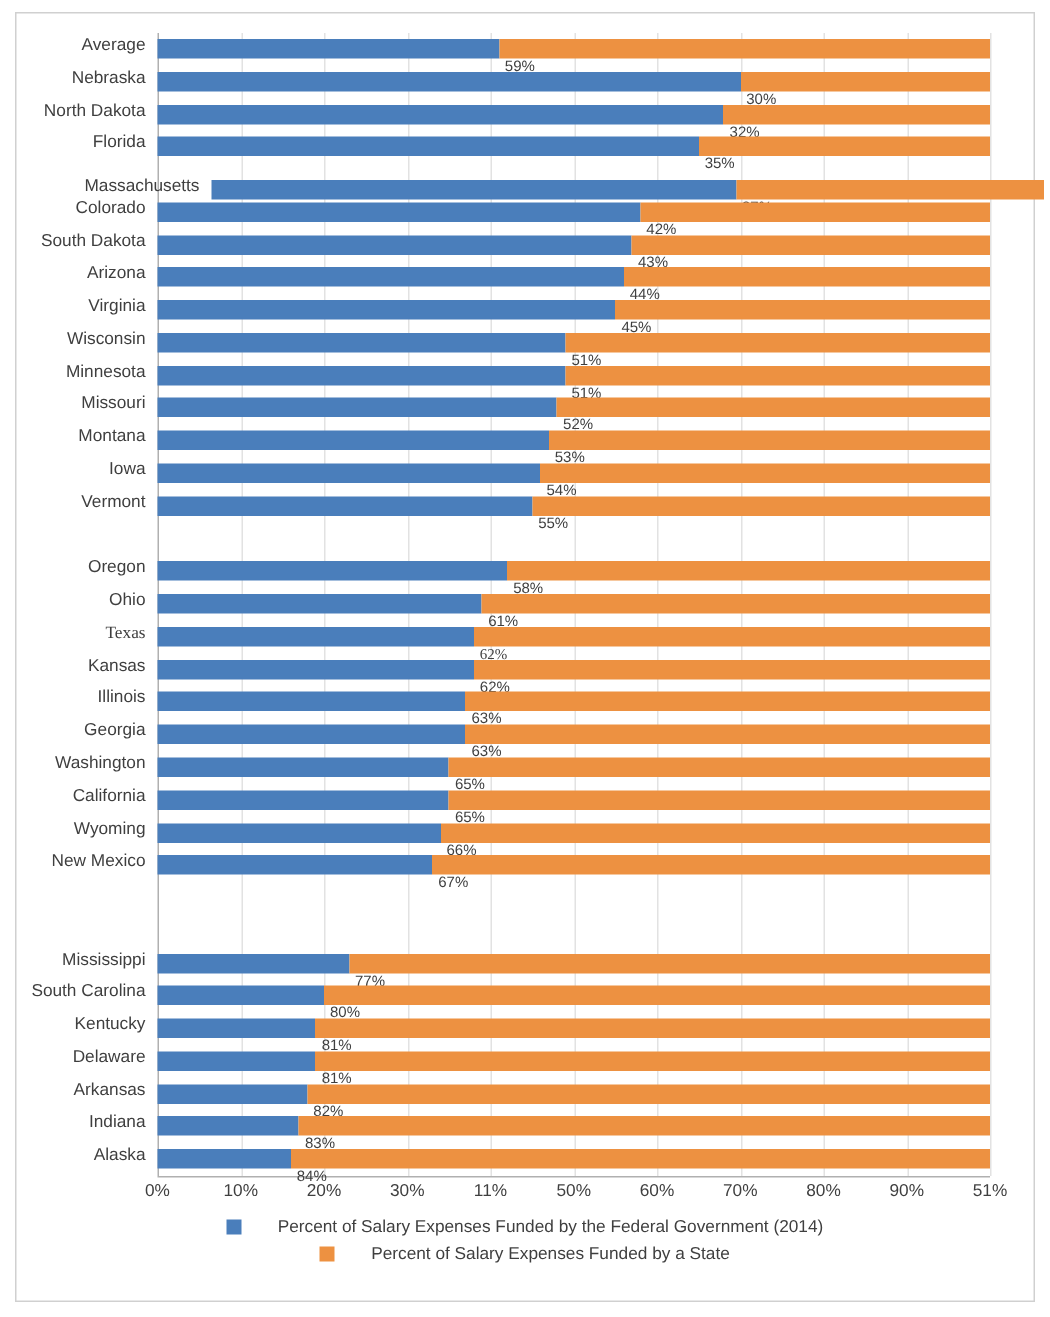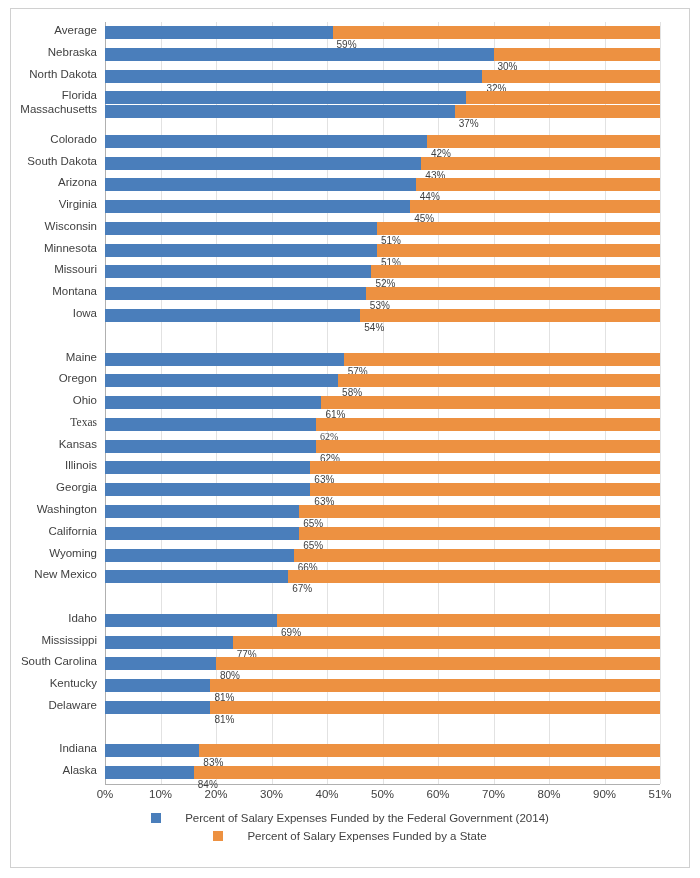--- a/index.html
+++ b/index.html
@@ -196,21 +196,21 @@
           <div class="val-label" style="left: 381.4px; top: 17px;">32%</div>
         </div>
         <div class="row" style="top: 65.3143px;">
           <div class="cat-label">Florida</div>
           <div class="bar-wrap">
             <div class="bar-fed" style="width: 360.75px; background: rgb(74, 126, 187);"></div>
             <div class="bar-state" style="left: 360.75px; width: 194.25px; background: rgb(237, 145, 65);"></div>
           </div>
           <div class="val-label" style="left: 364.75px; top: 17px;">35%</div>
         </div>
-        <div class="row" style="top: 79px;">
+        <div class="row" style="top: 94px; margin-left: 36px;">
           <div class="cat-label">Massachusetts</div>
           <div class="bar-wrap">
             <div class="bar-fed" style="width: 349.65px; background: rgb(74, 126, 187);"></div>
             <div class="bar-state" style="left: 349.65px; width: 205.35px; background: rgb(237, 145, 65);"></div>
           </div>
           <div class="val-label" style="left: 353.65px; top: 17px;">37%</div>
         </div>
         <div class="row" style="top: 108.857px;">
           <div class="cat-label">Colorado</div>
           <div class="bar-wrap">
@@ -276,27 +276,27 @@
           <div class="val-label" style="left: 264.85px; top: 17px;">53%</div>
         </div>
         <div class="row" style="top: 283.029px;">
           <div class="cat-label">Iowa</div>
           <div class="bar-wrap">
             <div class="bar-fed" style="width: 255.3px; background: rgb(74, 126, 187);"></div>
             <div class="bar-state" style="left: 255.3px; width: 299.7px; background: rgb(237, 145, 65);"></div>
           </div>
           <div class="val-label" style="left: 259.3px; top: 17px;">54%</div>
         </div>
-        <div class="row" style="top: 326.571px;">
-          <div class="cat-label">Maine</div>
-          <div class="bar-wrap">
-            <div class="bar-fed" style="width: 238.65px; background: rgb(74, 126, 187);"></div>
-            <div class="bar-state" style="left: 238.65px; width: 316.35px; background: rgb(237, 145, 65);"></div>
-          </div>
-          <div class="val-label" style="left: 242.65px; top: 17px;">57%</div>
+        <div class="row" style="top: 304.8px;">
+          <div class="cat-label">Vermont</div>
+          <div class="bar-wrap">
+            <div class="bar-fed" style="width: 249.75px; background: rgb(74, 126, 187);"></div>
+            <div class="bar-state" style="left: 249.75px; width: 305.25px; background: rgb(237, 145, 65);"></div>
+          </div>
+          <div class="val-label" style="left: 253.75px; top: 17px;">55%</div>
         </div>
         <div class="row" style="top: 348.343px;">
           <div class="cat-label">Oregon</div>
           <div class="bar-wrap">
             <div class="bar-fed" style="width: 233.1px; background: rgb(74, 126, 187);"></div>
             <div class="bar-state" style="left: 233.1px; width: 321.9px; background: rgb(237, 145, 65);"></div>
           </div>
           <div class="val-label" style="left: 237.1px; top: 17px;">58%</div>
         </div>
         <div class="row" style="top: 370.114px;">
@@ -364,28 +364,20 @@
           <div class="val-label" style="left: 192.7px; top: 17px;">66%</div>
         </div>
         <div class="row" style="top: 544.286px;">
           <div class="cat-label">New Mexico</div>
           <div class="bar-wrap">
             <div class="bar-fed" style="width: 183.15px; background: rgb(74, 126, 187);"></div>
             <div class="bar-state" style="left: 183.15px; width: 371.85px; background: rgb(237, 145, 65);"></div>
           </div>
           <div class="val-label" style="left: 187.15px; top: 17px;">67%</div>
         </div>
-        <div class="row" style="top: 587.829px;">
-          <div class="cat-label">Idaho</div>
-          <div class="bar-wrap">
-            <div class="bar-fed" style="width: 172.05px; background: rgb(74, 126, 187);"></div>
-            <div class="bar-state" style="left: 172.05px; width: 382.95px; background: rgb(237, 145, 65);"></div>
-          </div>
-          <div class="val-label" style="left: 176.05px; top: 17px;">69%</div>
-        </div>
         <div class="row" style="top: 609.6px;">
           <div class="cat-label">Mississippi</div>
           <div class="bar-wrap">
             <div class="bar-fed" style="width: 127.65px; background: rgb(74, 126, 187);"></div>
             <div class="bar-state" style="left: 127.65px; width: 427.35px; background: rgb(237, 145, 65);"></div>
           </div>
           <div class="val-label" style="left: 131.65px; top: 17px;">77%</div>
         </div>
         <div class="row" style="top: 631.371px;">
           <div class="cat-label">South Carolina</div>
@@ -403,20 +395,28 @@
           </div>
           <div class="val-label" style="left: 109.45px; top: 17px;">81%</div>
         </div>
         <div class="row" style="top: 674.914px;">
           <div class="cat-label">Delaware</div>
           <div class="bar-wrap">
             <div class="bar-fed" style="width: 105.45px; background: rgb(74, 126, 187);"></div>
             <div class="bar-state" style="left: 105.45px; width: 449.55px; background: rgb(237, 145, 65);"></div>
           </div>
           <div class="val-label" style="left: 109.45px; top: 17px;">81%</div>
+        </div>
+        <div class="row" style="top: 696.686px;">
+          <div class="cat-label">Arkansas</div>
+          <div class="bar-wrap">
+            <div class="bar-fed" style="width: 99.9px; background: rgb(74, 126, 187);"></div>
+            <div class="bar-state" style="left: 99.9px; width: 455.1px; background: rgb(237, 145, 65);"></div>
+          </div>
+          <div class="val-label" style="left: 103.9px; top: 17px;">82%</div>
         </div>
         <div class="row" style="top: 718.457px;">
           <div class="cat-label">Indiana</div>
           <div class="bar-wrap">
             <div class="bar-fed" style="width: 94.35px; background: rgb(74, 126, 187);"></div>
             <div class="bar-state" style="left: 94.35px; width: 460.65px; background: rgb(237, 145, 65);"></div>
           </div>
           <div class="val-label" style="left: 98.35px; top: 17px;">83%</div>
         </div>
         <div class="row" style="top: 740.229px;">
@@ -428,21 +428,21 @@
           <div class="val-label" style="left: 92.8px; top: 17px;">84%</div>
         </div>
       </div>
   </div>
 
   <div class="xticks" id="xticks">
       <div class="xtick" style="left: 0px;">0%</div>
       <div class="xtick" style="left: 55.5px;">10%</div>
       <div class="xtick" style="left: 111px;">20%</div>
       <div class="xtick" style="left: 166.5px;">30%</div>
-      <div class="xtick" style="left: 222px;">40%</div>
+      <div class="xtick" style="left: 222px;">11%</div>
       <div class="xtick" style="left: 277.5px;">50%</div>
       <div class="xtick" style="left: 333px;">60%</div>
       <div class="xtick" style="left: 388.5px;">70%</div>
       <div class="xtick" style="left: 444px;">80%</div>
       <div class="xtick" style="left: 499.5px;">90%</div>
       <div class="xtick" style="left: 555px;">51%</div>
     </div>
 
   <div class="legend">
     <div class="legend-item">

